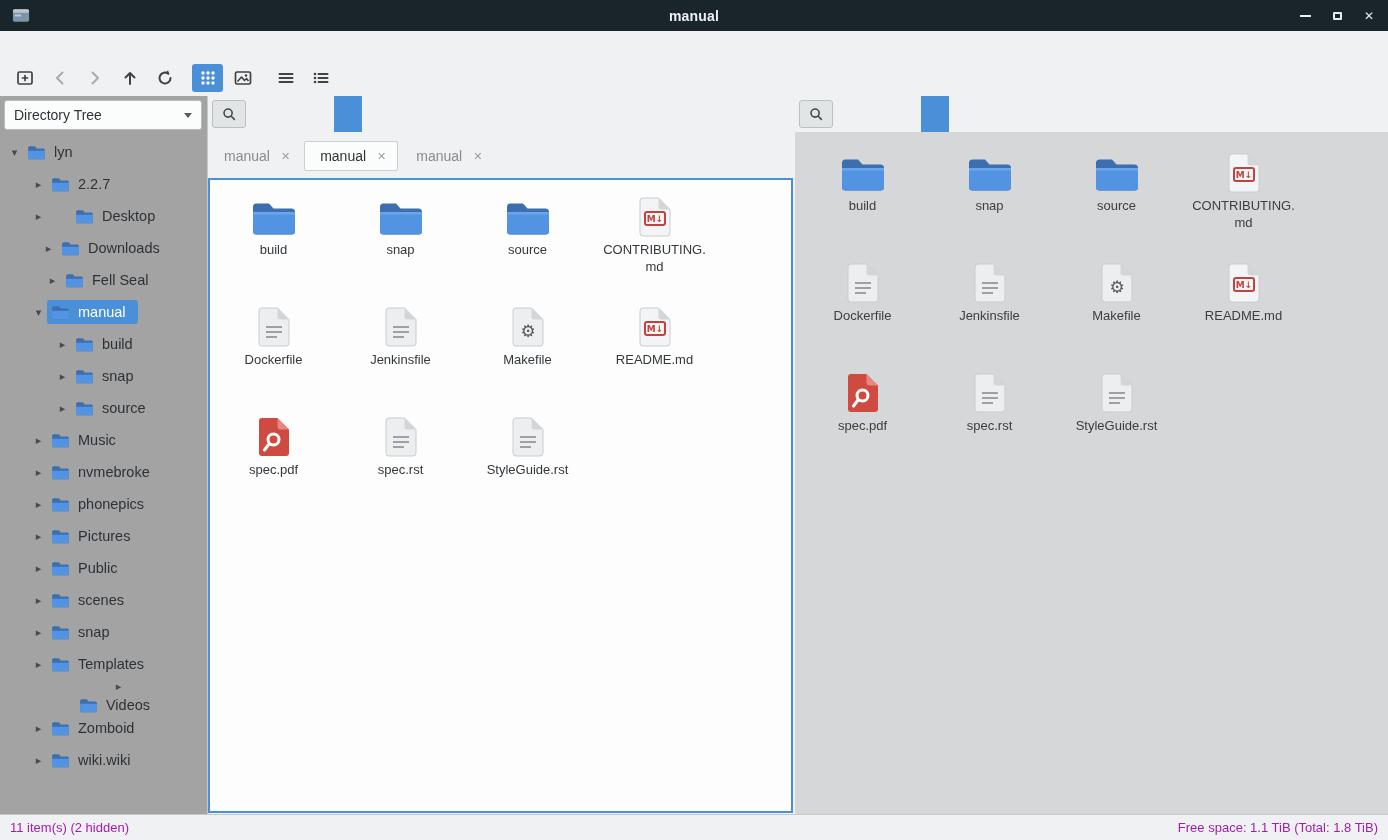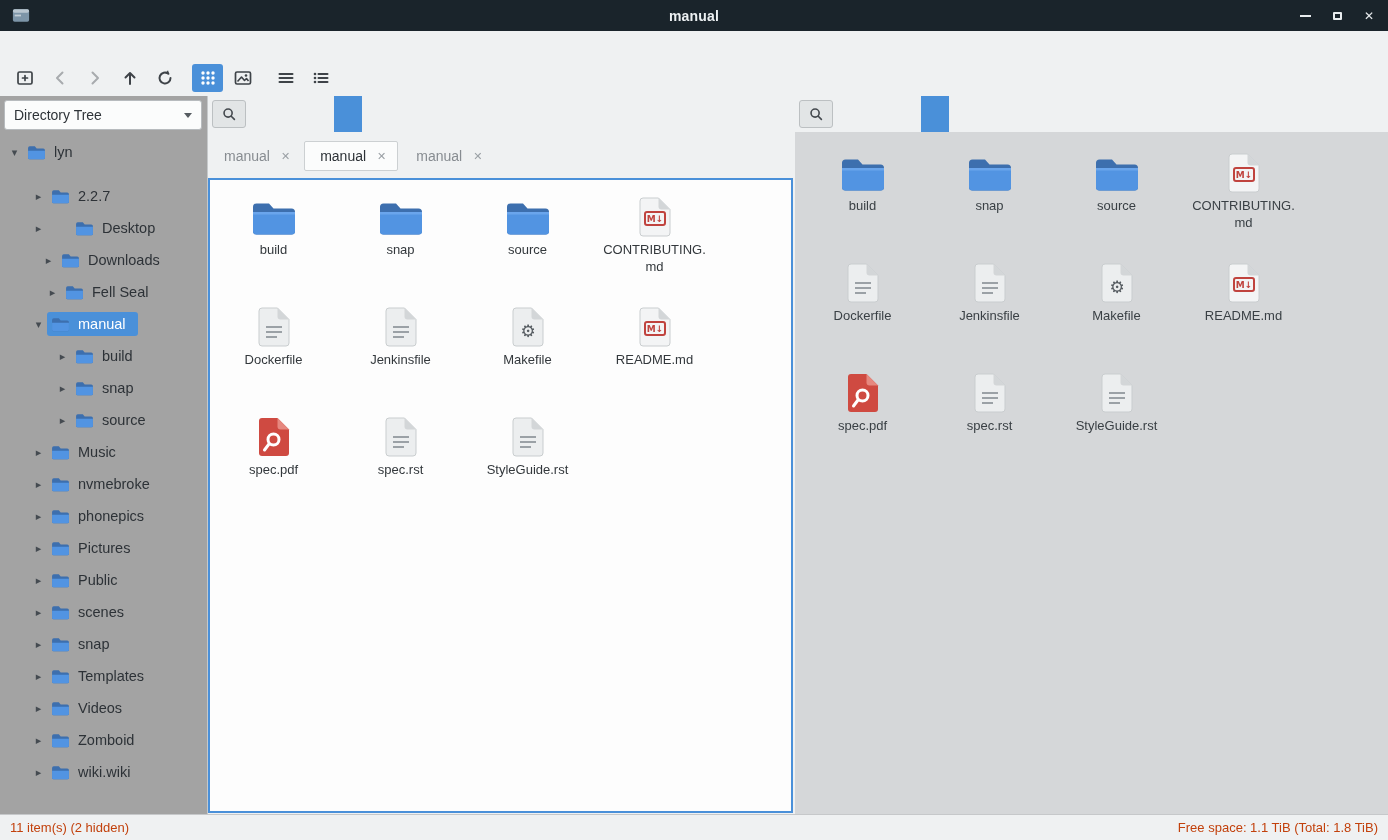--- a/index.html
+++ b/index.html
@@ -102,21 +102,21 @@
   .fname {
     margin-top: 4px; font-size: 13px; line-height: 1.3; color: #33383c;
     text-align: center; max-width: 108px; overflow-wrap: break-word;
   }
   .inactive-view .fname { color: #3a4045; }
 
   
   .statusbar {
     position: absolute; bottom: 0; left: 0; right: 0; height: 26px;
     display: flex; justify-content: space-between; align-items: center; padding: 0 10px;
-    background: #eff1f2; border-top: 1px solid #c6c8ca; font-size: 13px; color: #c2410c;
+    background: #eff1f2; border-top: 1px solid #c6c8ca; font-size: 13px; color: #a21caf;
   }
 </style>
 </head>
 <body>
 
 <div class="window">
 
   <header class="titlebar">
     <svg viewBox="0 0 20 16" width="18" height="15">
       <rect x="1" y="1" width="18" height="14" rx="2" fill="#7d95a8"></rect>
@@ -231,21 +231,21 @@
         <div class="tree-row expanded" style="padding-left: 6px;">
             <span class="expander"></span>
             <span class="row-inner">
               <svg class="mini-folder" viewBox="0 0 20 16" width="19" height="15">
                 <path d="M1 3.2 a1.8 1.8 0 0 1 1.8 -1.8 h5.4 l2 2.3 h7 A1.8 1.8 0 0 1 19 5.5 v8 a1.8 1.8 0 0 1 -1.8 1.8 H2.8 A1.8 1.8 0 0 1 1 13.5 z" fill="#3d6fae"></path>
                 <path d="M1 6 h18 v7.5 a1.8 1.8 0 0 1 -1.8 1.8 H2.8 A1.8 1.8 0 0 1 1 13.5 z" fill="#5294e2"></path>
               </svg>
               <span class="tree-label">lyn</span>
             </span>
           </div>
-          <div class="tree-row" style="padding-left: 30px; margin-top: 12px;">
+          <div class="tree-row" style="padding-left: 30px;">
             <span class="expander"></span>
             <span class="row-inner">
               <svg class="mini-folder" viewBox="0 0 20 16" width="19" height="15">
                 <path d="M1 3.2 a1.8 1.8 0 0 1 1.8 -1.8 h5.4 l2 2.3 h7 A1.8 1.8 0 0 1 19 5.5 v8 a1.8 1.8 0 0 1 -1.8 1.8 H2.8 A1.8 1.8 0 0 1 1 13.5 z" fill="#3d6fae"></path>
                 <path d="M1 6 h18 v7.5 a1.8 1.8 0 0 1 -1.8 1.8 H2.8 A1.8 1.8 0 0 1 1 13.5 z" fill="#5294e2"></path>
               </svg>
               <span class="tree-label">2.2.7</span>
             </span>
           </div>
           <div class="tree-row" style="padding-left: 30px; gap: 24px;">
@@ -391,21 +391,21 @@
           <div class="tree-row" style="padding-left: 30px;">
             <span class="expander"></span>
             <span class="row-inner">
               <svg class="mini-folder" viewBox="0 0 20 16" width="19" height="15">
                 <path d="M1 3.2 a1.8 1.8 0 0 1 1.8 -1.8 h5.4 l2 2.3 h7 A1.8 1.8 0 0 1 19 5.5 v8 a1.8 1.8 0 0 1 -1.8 1.8 H2.8 A1.8 1.8 0 0 1 1 13.5 z" fill="#3d6fae"></path>
                 <path d="M1 6 h18 v7.5 a1.8 1.8 0 0 1 -1.8 1.8 H2.8 A1.8 1.8 0 0 1 1 13.5 z" fill="#5294e2"></path>
               </svg>
               <span class="tree-label">Templates</span>
             </span>
           </div>
-          <div class="tree-row" style="padding-left: 30px;">
+          <div class="tree-row" style="padding-left: 30px; flex-direction: column;">
             <span class="expander"></span>
             <span class="row-inner">
               <svg class="mini-folder" viewBox="0 0 20 16" width="19" height="15">
                 <path d="M1 3.2 a1.8 1.8 0 0 1 1.8 -1.8 h5.4 l2 2.3 h7 A1.8 1.8 0 0 1 19 5.5 v8 a1.8 1.8 0 0 1 -1.8 1.8 H2.8 A1.8 1.8 0 0 1 1 13.5 z" fill="#3d6fae"></path>
                 <path d="M1 6 h18 v7.5 a1.8 1.8 0 0 1 -1.8 1.8 H2.8 A1.8 1.8 0 0 1 1 13.5 z" fill="#5294e2"></path>
               </svg>
               <span class="tree-label">Videos</span>
             </span>
           </div>
           <div class="tree-row" style="padding-left: 30px;">

